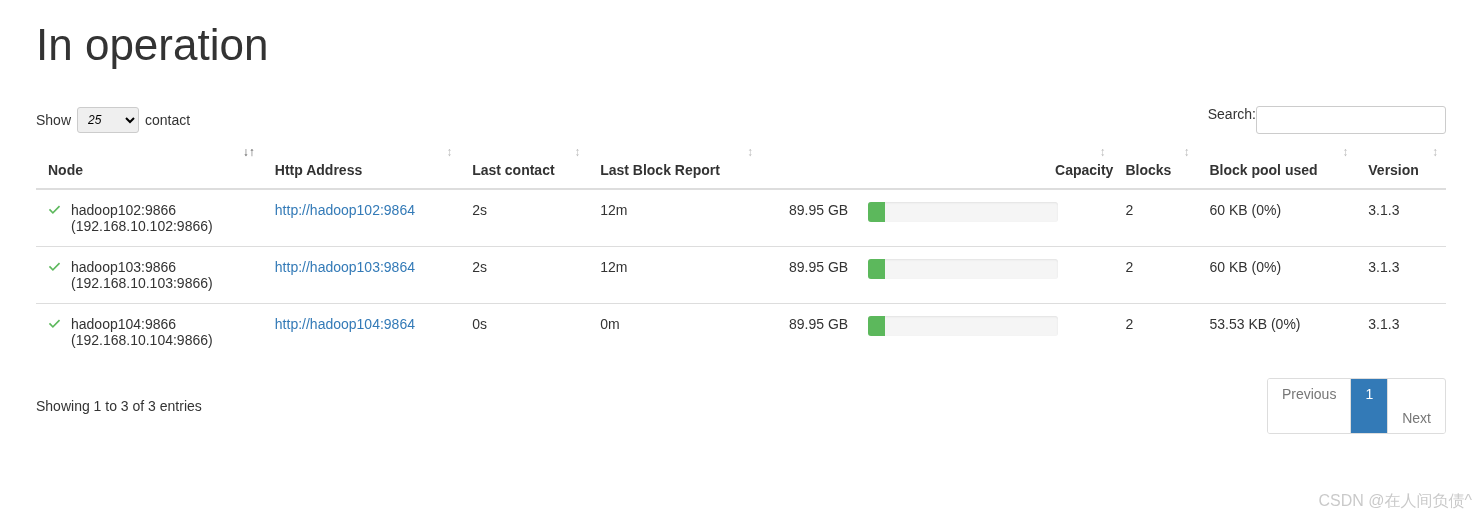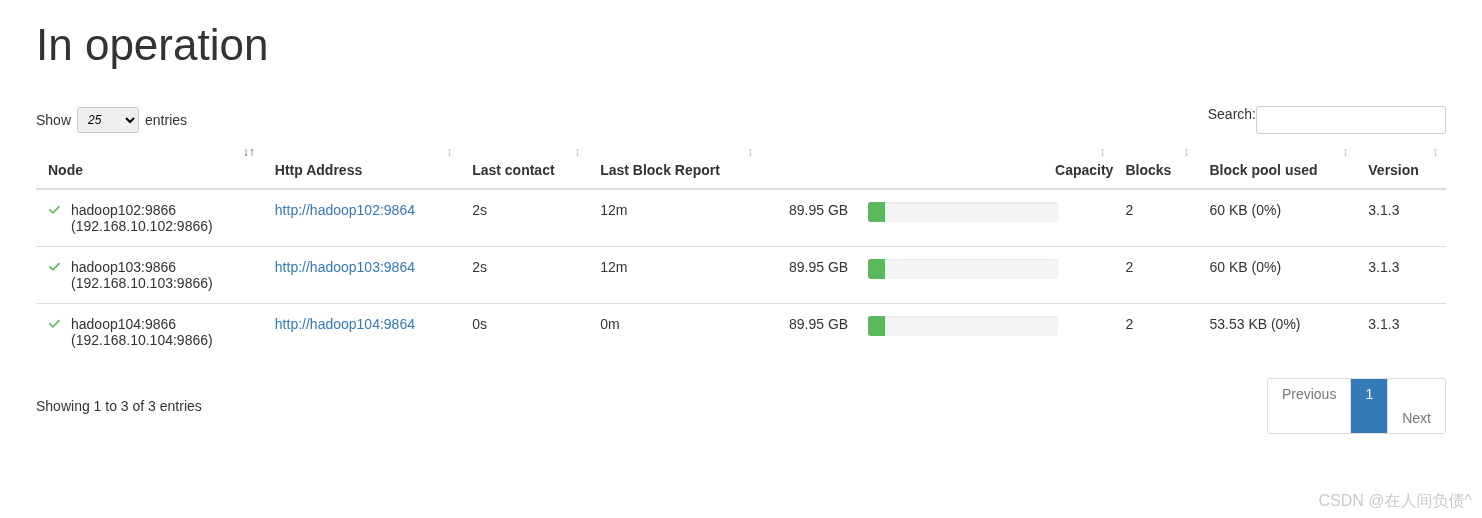--- a/index.html
+++ b/index.html
@@ -37,21 +37,21 @@
 <body>
 
 <h1 class="title">In operation</h1>
 
 <div class="controls-row">
   <div class="length-control">
     <span>Show</span>
     <select>
       <option>25</option>
     </select>
-    <span>entries</span>
+    <span>contact</span>
   </div>
   <div class="search-control">
     <span>Search:</span>
     <input type="text" value="" style="">
   </div>
 </div>
 
 <table>
   <thead>
     <tr>

